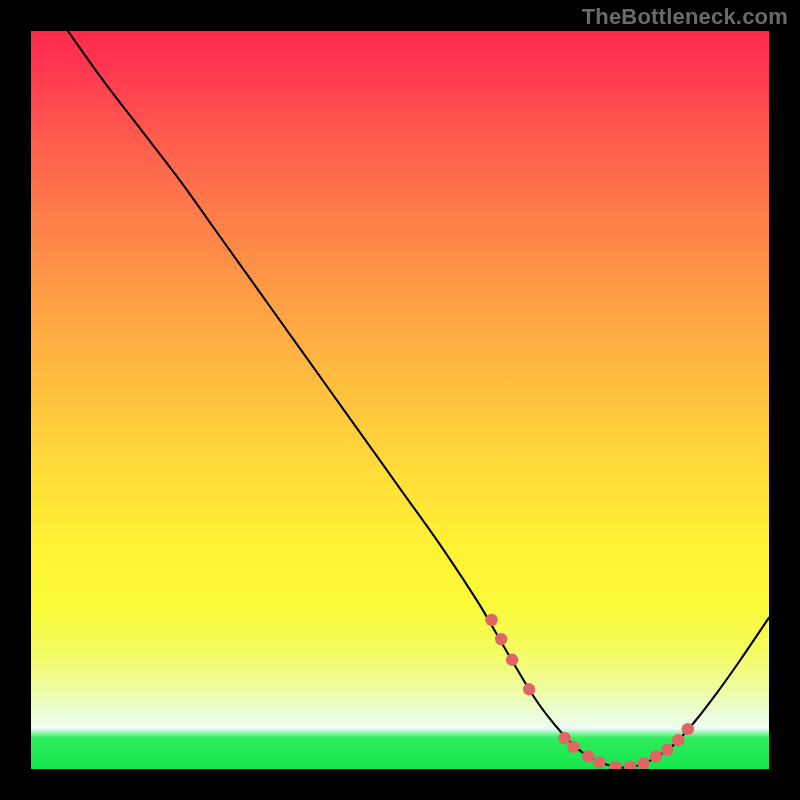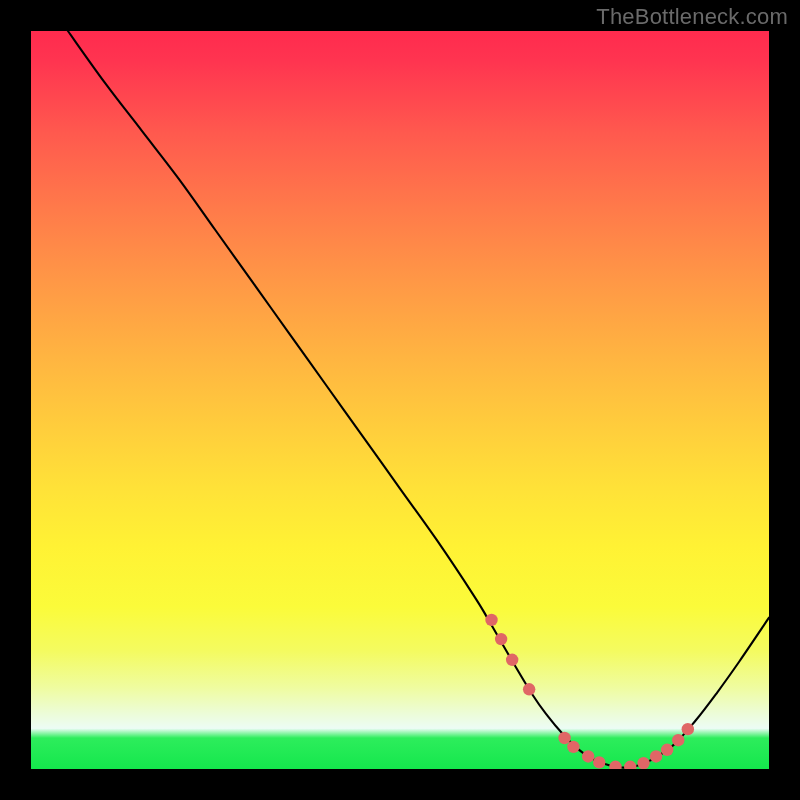--- a/index.html
+++ b/index.html
@@ -68,21 +68,21 @@
     stroke-linejoin: round;
   }
   .dot {
     fill: #e06666;
   }
   .watermark {
     position: absolute;
     top: 4px;
     right: 12px;
     font-size: 22px;
-    font-weight: 400;
+    font-weight: 700;
     color: #6a6a6a;
     letter-spacing: 0.2px;
     user-select: none;
   }
 </style>
 </head>
 <body>
 
 <div class="frame">
 

